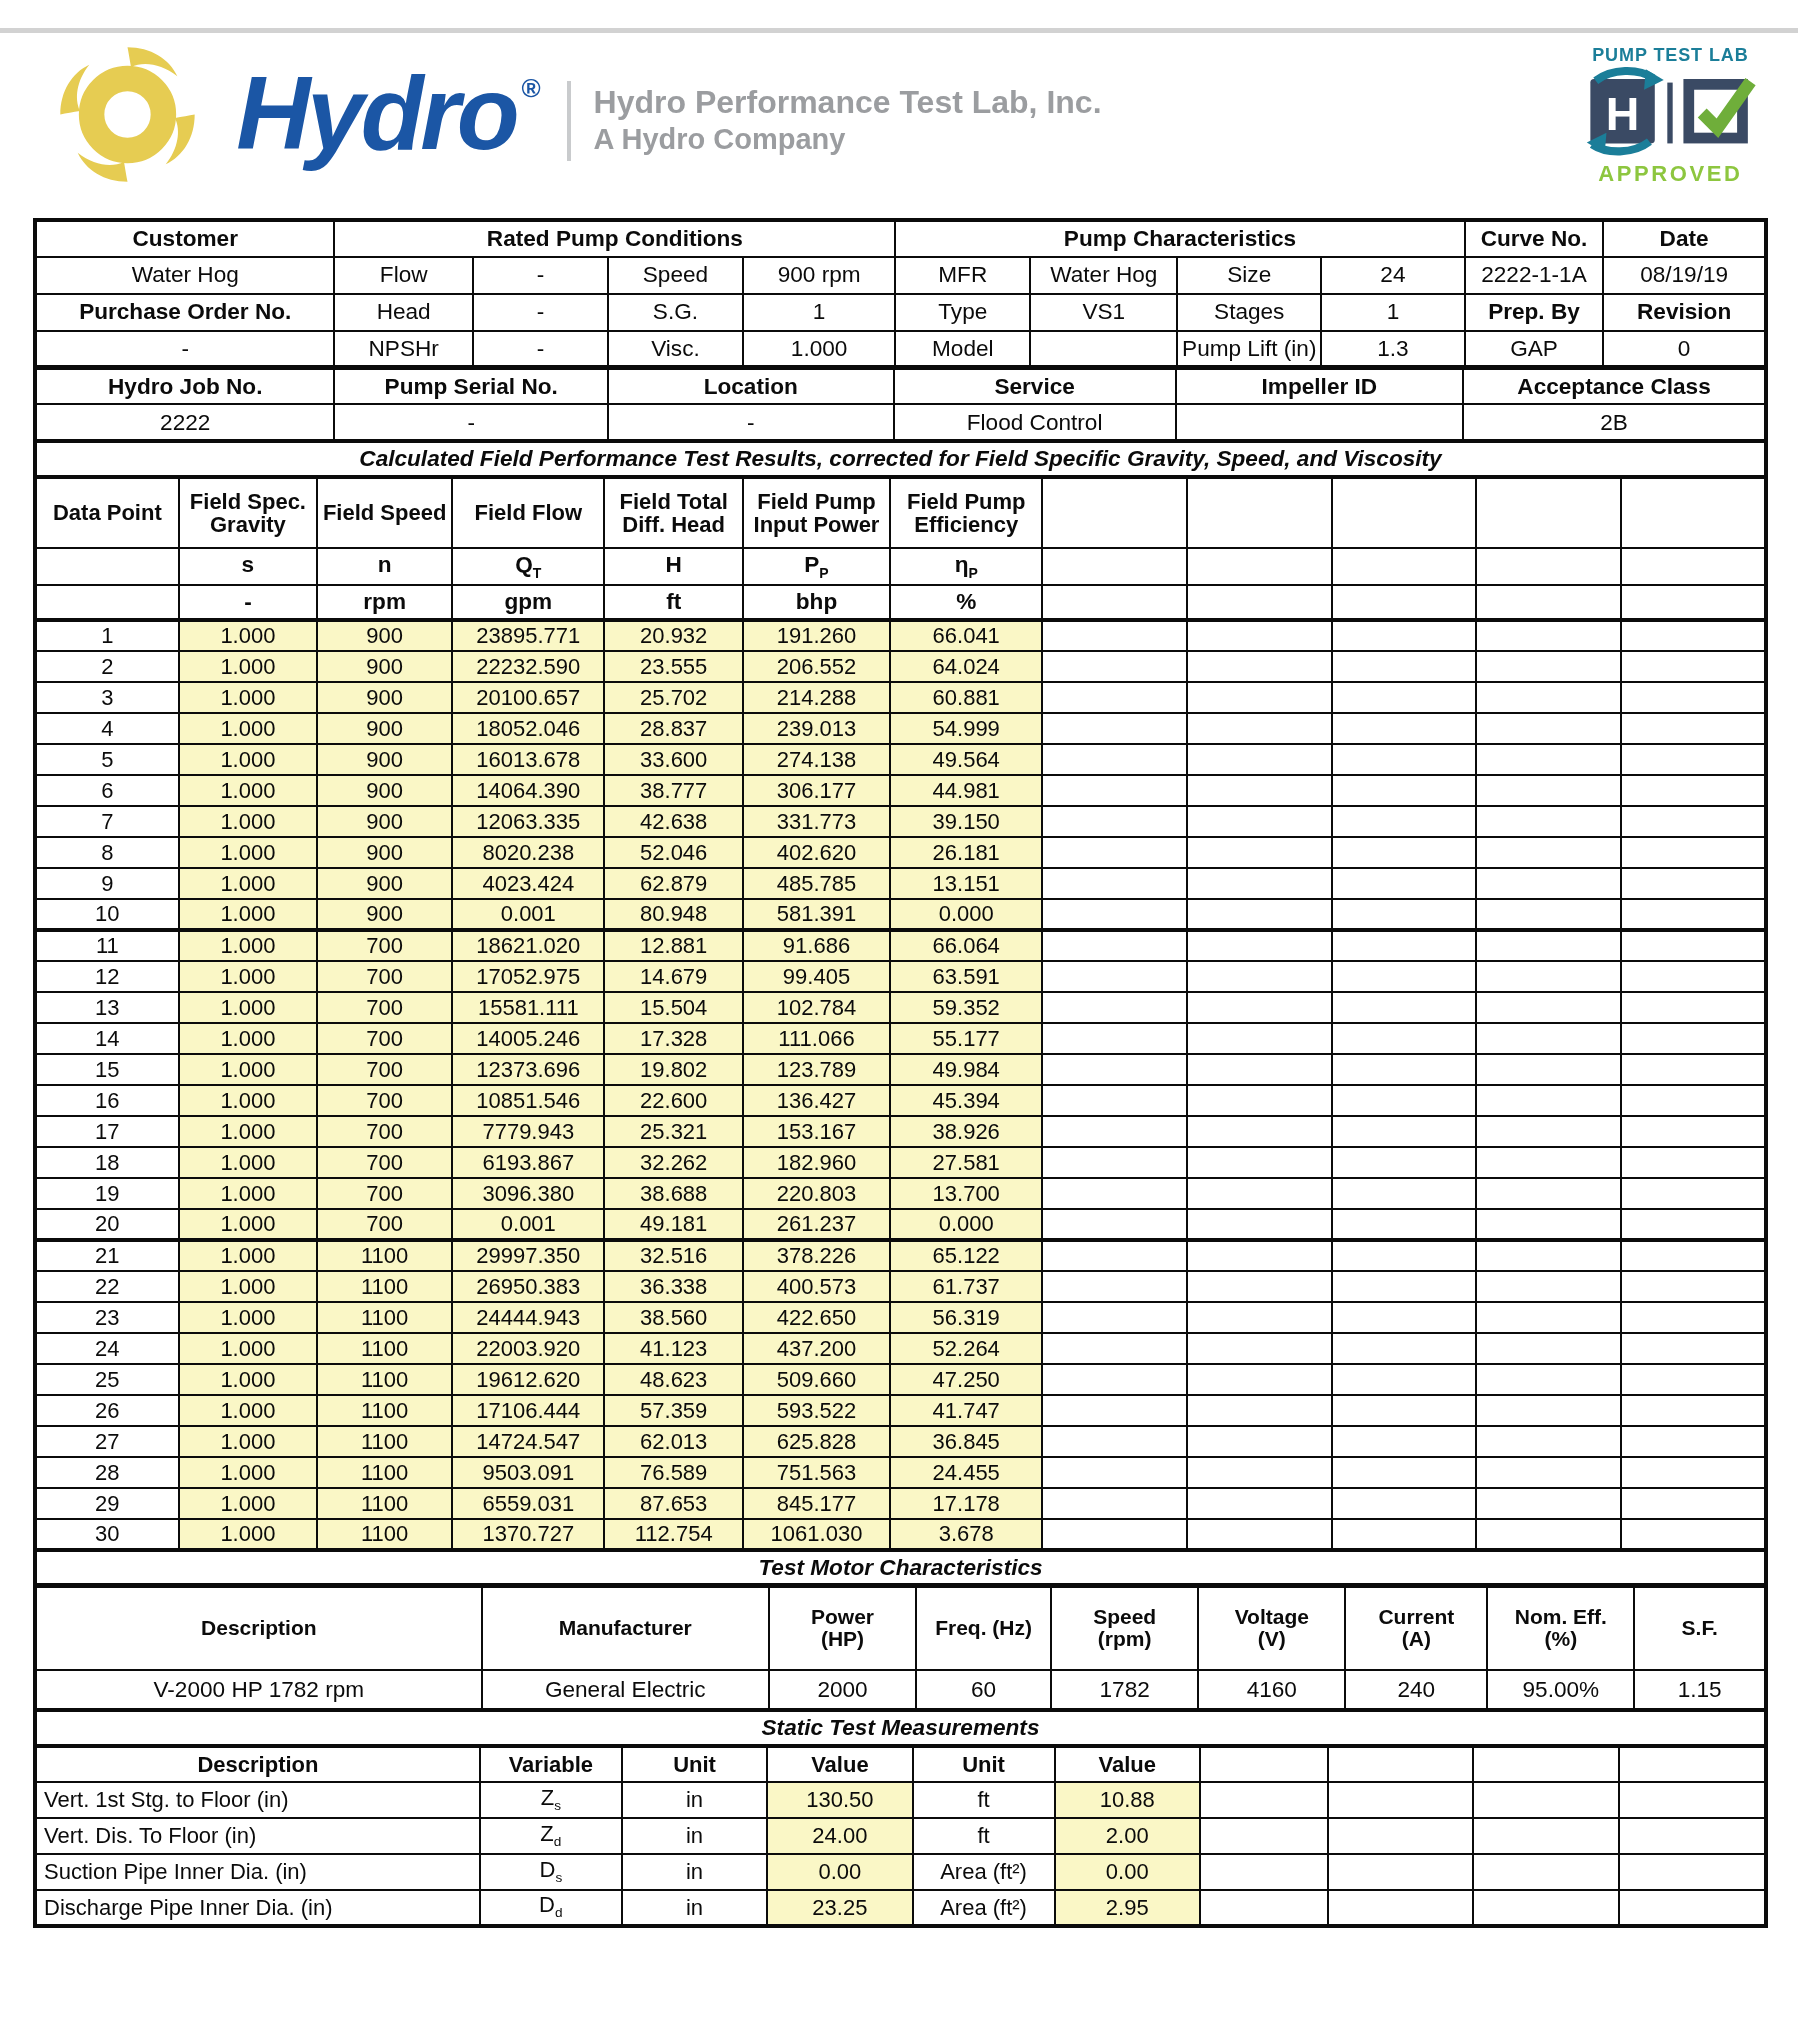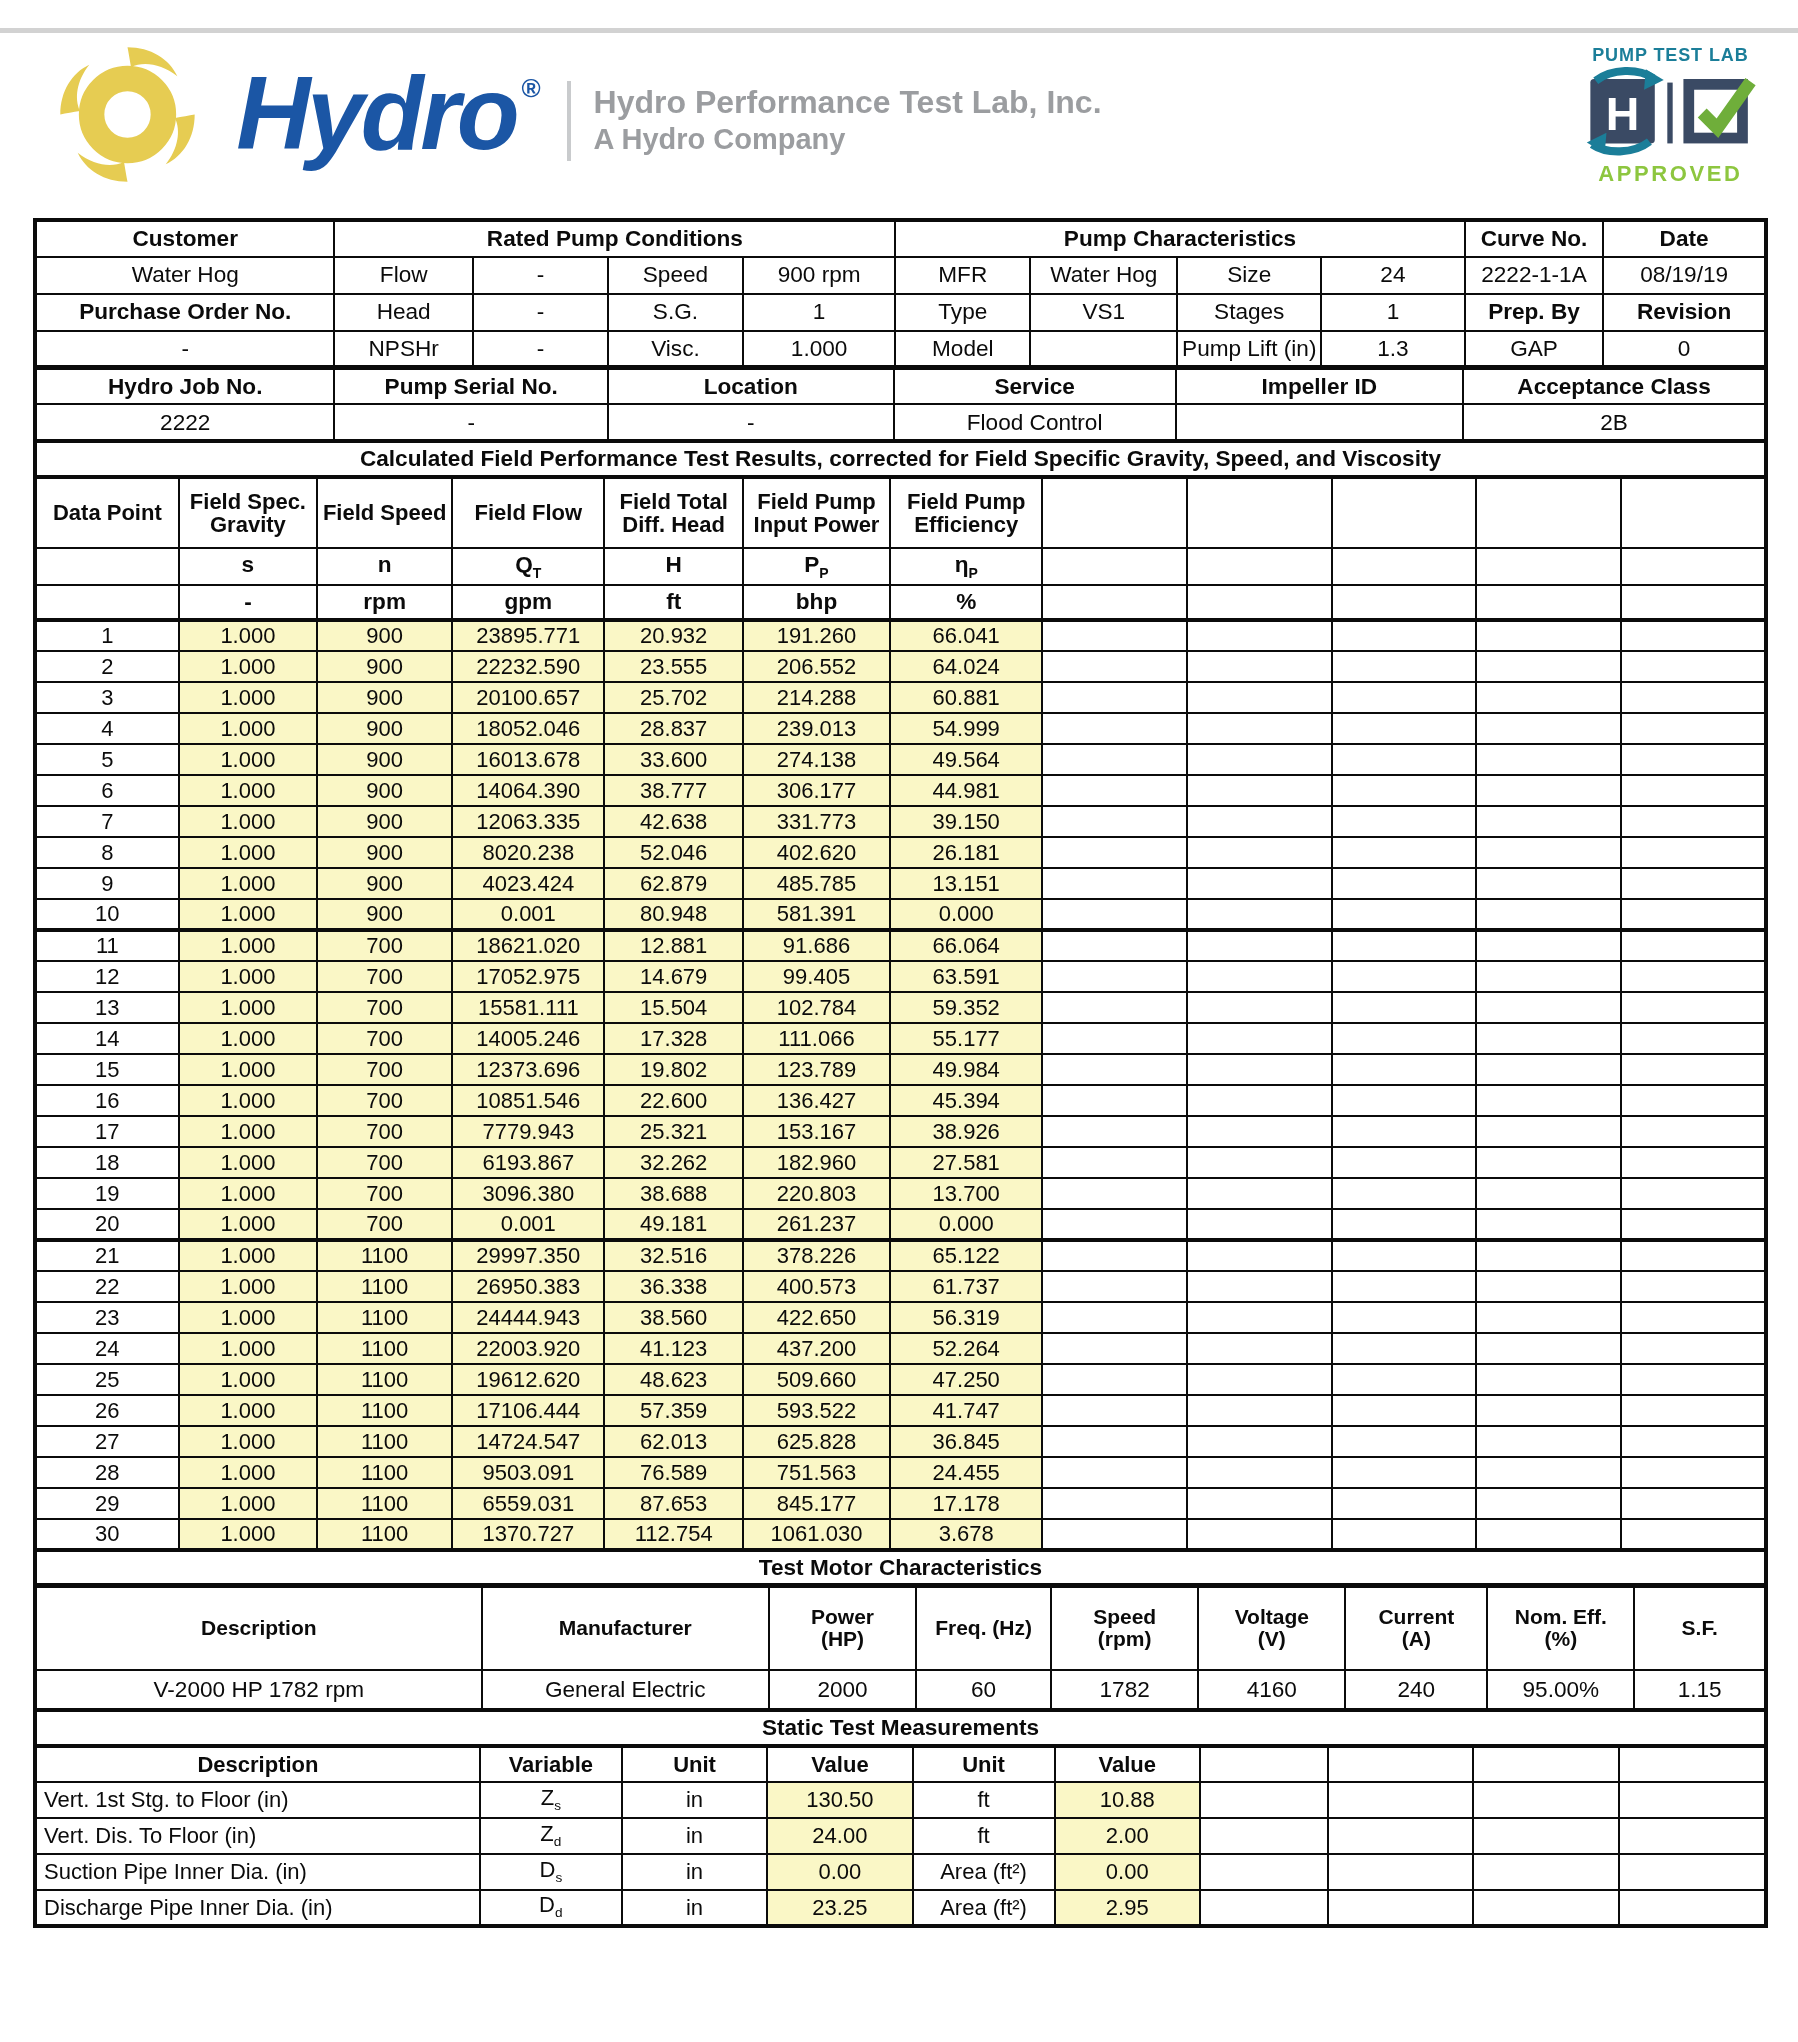--- a/index.html
+++ b/index.html
@@ -29,21 +29,21 @@
   table.band:first-child { margin-top:0; }
   table.band td { border:2.6px solid #0b0b0b; text-align:center; vertical-align:middle; font-size:22.6px; line-height:1.05; padding:0.9px 3.5px; overflow:hidden; }
   .b { font-weight:bold; }
   .pre { white-space:pre-line; }
   .hl { background:var(--highlight,#FAF7C6); }
   .left { text-align:left !important; padding-left:7px !important; }
   .small { font-size:16.5px; }
 
   table.info td  { height:37px; }
   table.job td   { height:37px; }
-  td.title-cell  { height:36px; font-size:24px; font-weight:bold; }
+  td.title-cell  { height:36px; font-size:24px; font-weight:bold; font-style:italic; }
   tr.colhead td  { height:71px; font-size:22px; font-weight:bold; }
   tr.symrow td   { height:37px; font-weight:bold; }
   tr.unitrow td  { height:35px; font-weight:bold; border-bottom-width:4.3px; }
   table.res tbody td { height:31px; font-size:22px; }
   tr.grp td { border-bottom-width:4.3px; }
   tr.motor-head td { height:85px; font-size:21px; font-weight:bold; }
   tr.motor-vals td { height:40px; }
   tr.static-head td { height:35px; font-weight:bold; }
   table.static tbody td { height:36px; font-size:22px; }
   sub { font-size:0.62em; } 

